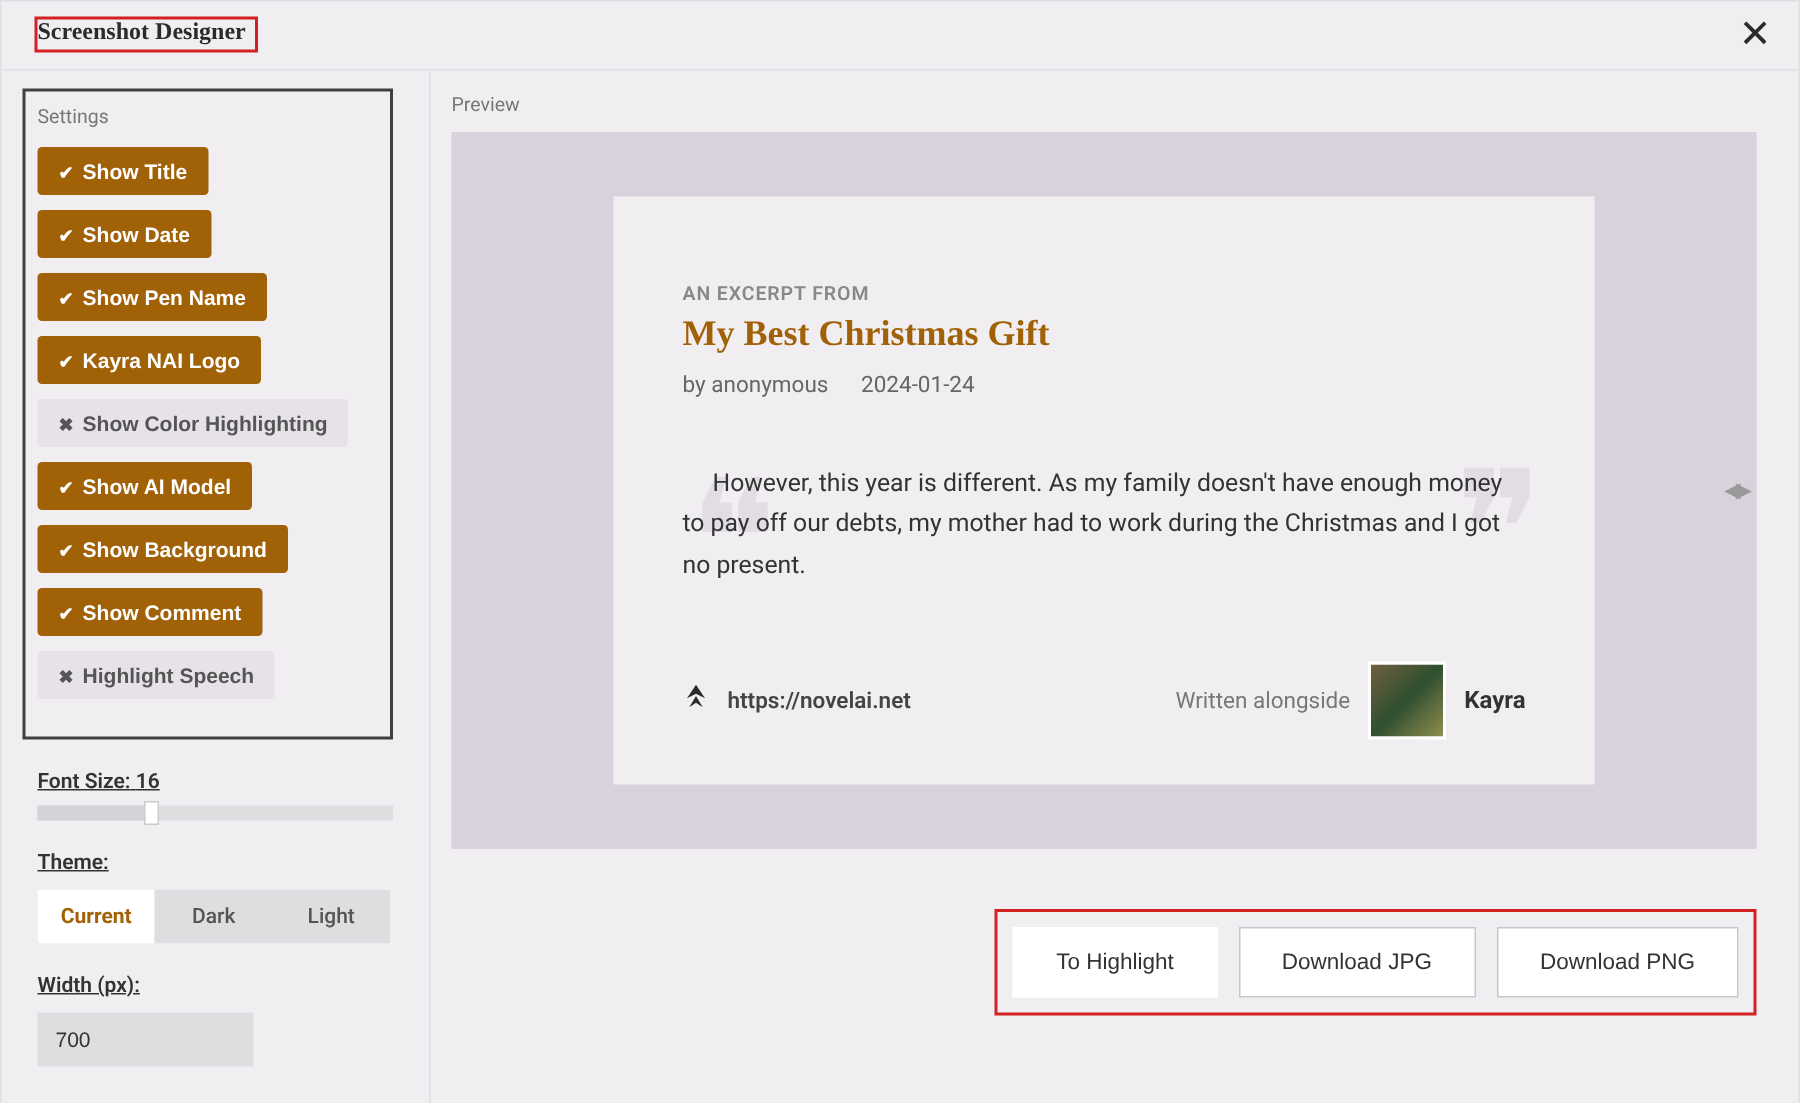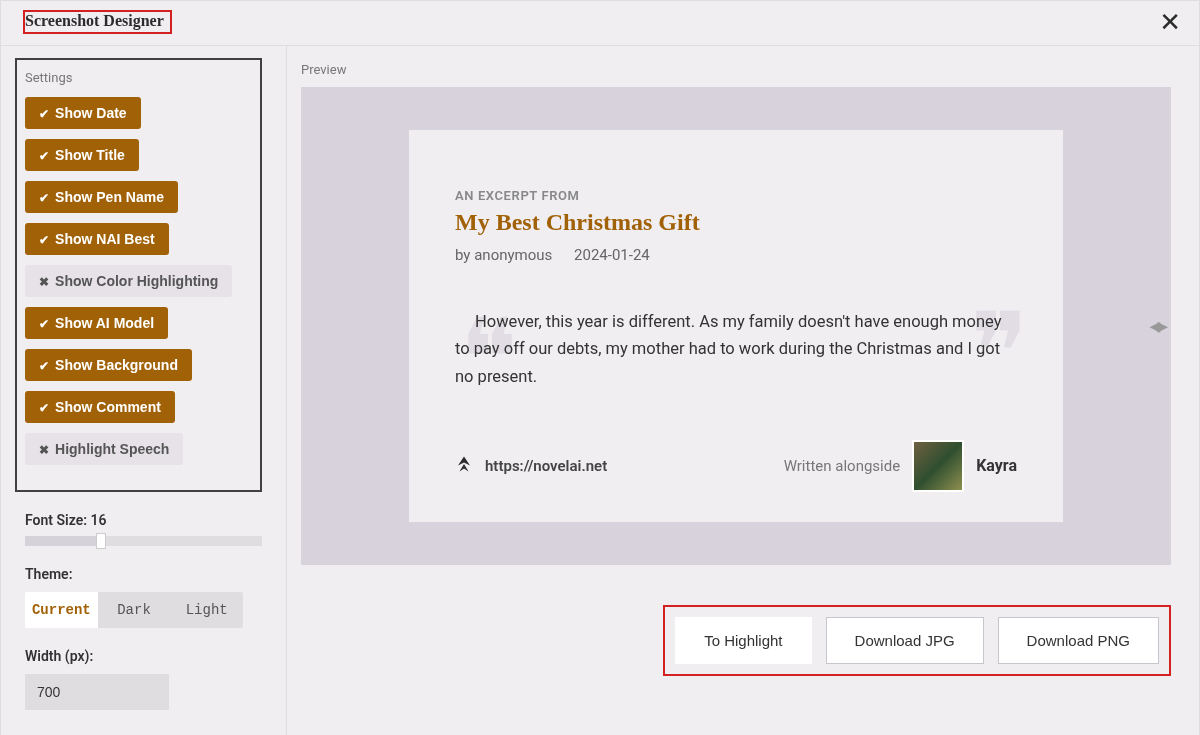--- a/index.html
+++ b/index.html
@@ -11,25 +11,25 @@
     .body { display: flex; height: 697px; }
     .sidebar { width: 286px; border-right: 1px solid #e0dde1; padding: 16px 24px 16px 24px; }
     .settings-box { border: 2px solid #404040; padding: 8px 8px 25px 8px; margin-left: -10px; margin-top: -4px; }
     .section-label { font-size: 13px; color: #777; margin-bottom: 12px; display: block; padding-top: 2px; }
     .toggle-list { display: flex; flex-direction: column; gap: 10px; align-items: flex-start; }
     .toggle { display: inline-flex; align-items: center; gap: 6px; padding: 8px 14px; border-radius: 3px; font-size: 14px; font-weight: 600; cursor: pointer; border: none; }
     .toggle.on { background: #a16207; color: #fff; }
     .toggle.off { background: #e6e2e8; color: #555; }
     .check::before { content: "✔"; font-size: 12px; display: inline-block; }
     .xmark::before { content: "✖"; font-size: 12px; display: inline-block; }
-    .field-row { margin-top: 20px; font-size: 14px; color: #333; font-weight: 600; }
+    .field-row { margin-top: 20px; font-size: 14px; color: #333; font-weight: 600; text-decoration: underline; }
     .slider-wrap { margin-top: 8px; position: relative; height: 10px; background: #e0dde1; }
     .slider-fill { position: absolute; left:0; top:0; bottom:0; background: #d6d2d9; width: 30%; }
     .slider-thumb { position: absolute; top: -3px; width: 10px; height: 16px; background: #fff; border: 1px solid #ccc; left: 30%; cursor: pointer; }
-    .theme-group { display: flex; margin-top: 10px; border-radius: 2px; overflow: hidden; width: 218px; font-family: Liberation Mono, monospace; }
+    .theme-group { display: flex; margin-top: 10px; border-radius: 2px; overflow: hidden; width: 235px; }
     .theme-opt { flex: 1; text-align: center; padding: 10px 4px; font-size: 14px; cursor: pointer; background: #e0dde1; color: #555; font-weight: 500; }
     .theme-opt.active { background: #fff; color: #a16207; font-weight: 700; }
     .width-input { margin-top: 10px; background: #e0dde1; border: none; padding: 10px 12px; font-size: 14px; width: 144px; color: #333; }
     .main { flex: 1; padding: 16px 28px 24px 14px; display: flex; flex-direction: column; }
     .preview-label { font-size: 13px; color: #777; margin-bottom: 10px; }
     .preview-area { background: #d7d2dc; flex: 0 0 478px; display: flex; align-items: center; justify-content: center; position: relative; }
     .drag-handle { position: absolute; right: 6px; top: 50%; transform: translateY(-50%); color: #999; font-size: 14px; cursor: ew-resize; letter-spacing: -3px; }
     .card { background: #f1eef2; width: 654px; padding: 58px 46px 30px 46px; position: relative; }
     .excerpt-label { font-size: 13px; letter-spacing: 0.6px; color: #888; font-weight: 600; }
     .story-title { font-family: Georgia, serif; font-size: 24px; font-weight: 700; color: #a16207; margin-top: 6px; }
@@ -61,33 +61,33 @@
 
   <div class="body">
 
     <div class="sidebar">
 
       <div class="settings-box">
         <span class="section-label">Settings</span>
         <div class="toggle-list">
           <button class="toggle on">
               <span class="check"></span>
-              <span>Show Date</span>
+              <span>Show Title</span>
             </button>
           <button class="toggle on">
               <span class="check"></span>
-              <span>Show Title</span>
+              <span>Show Date</span>
             </button>
           <button class="toggle on">
               <span class="check"></span>
               <span>Show Pen Name</span>
             </button>
           <button class="toggle on">
               <span class="check"></span>
-              <span>Show NAI Best</span>
+              <span>Kayra NAI Logo</span>
             </button>
           <button class="toggle off">
               <span class="xmark"></span>
               <span>Show Color Highlighting</span>
             </button>
           <button class="toggle on">
               <span class="check"></span>
               <span>Show AI Model</span>
             </button>
           <button class="toggle on">

